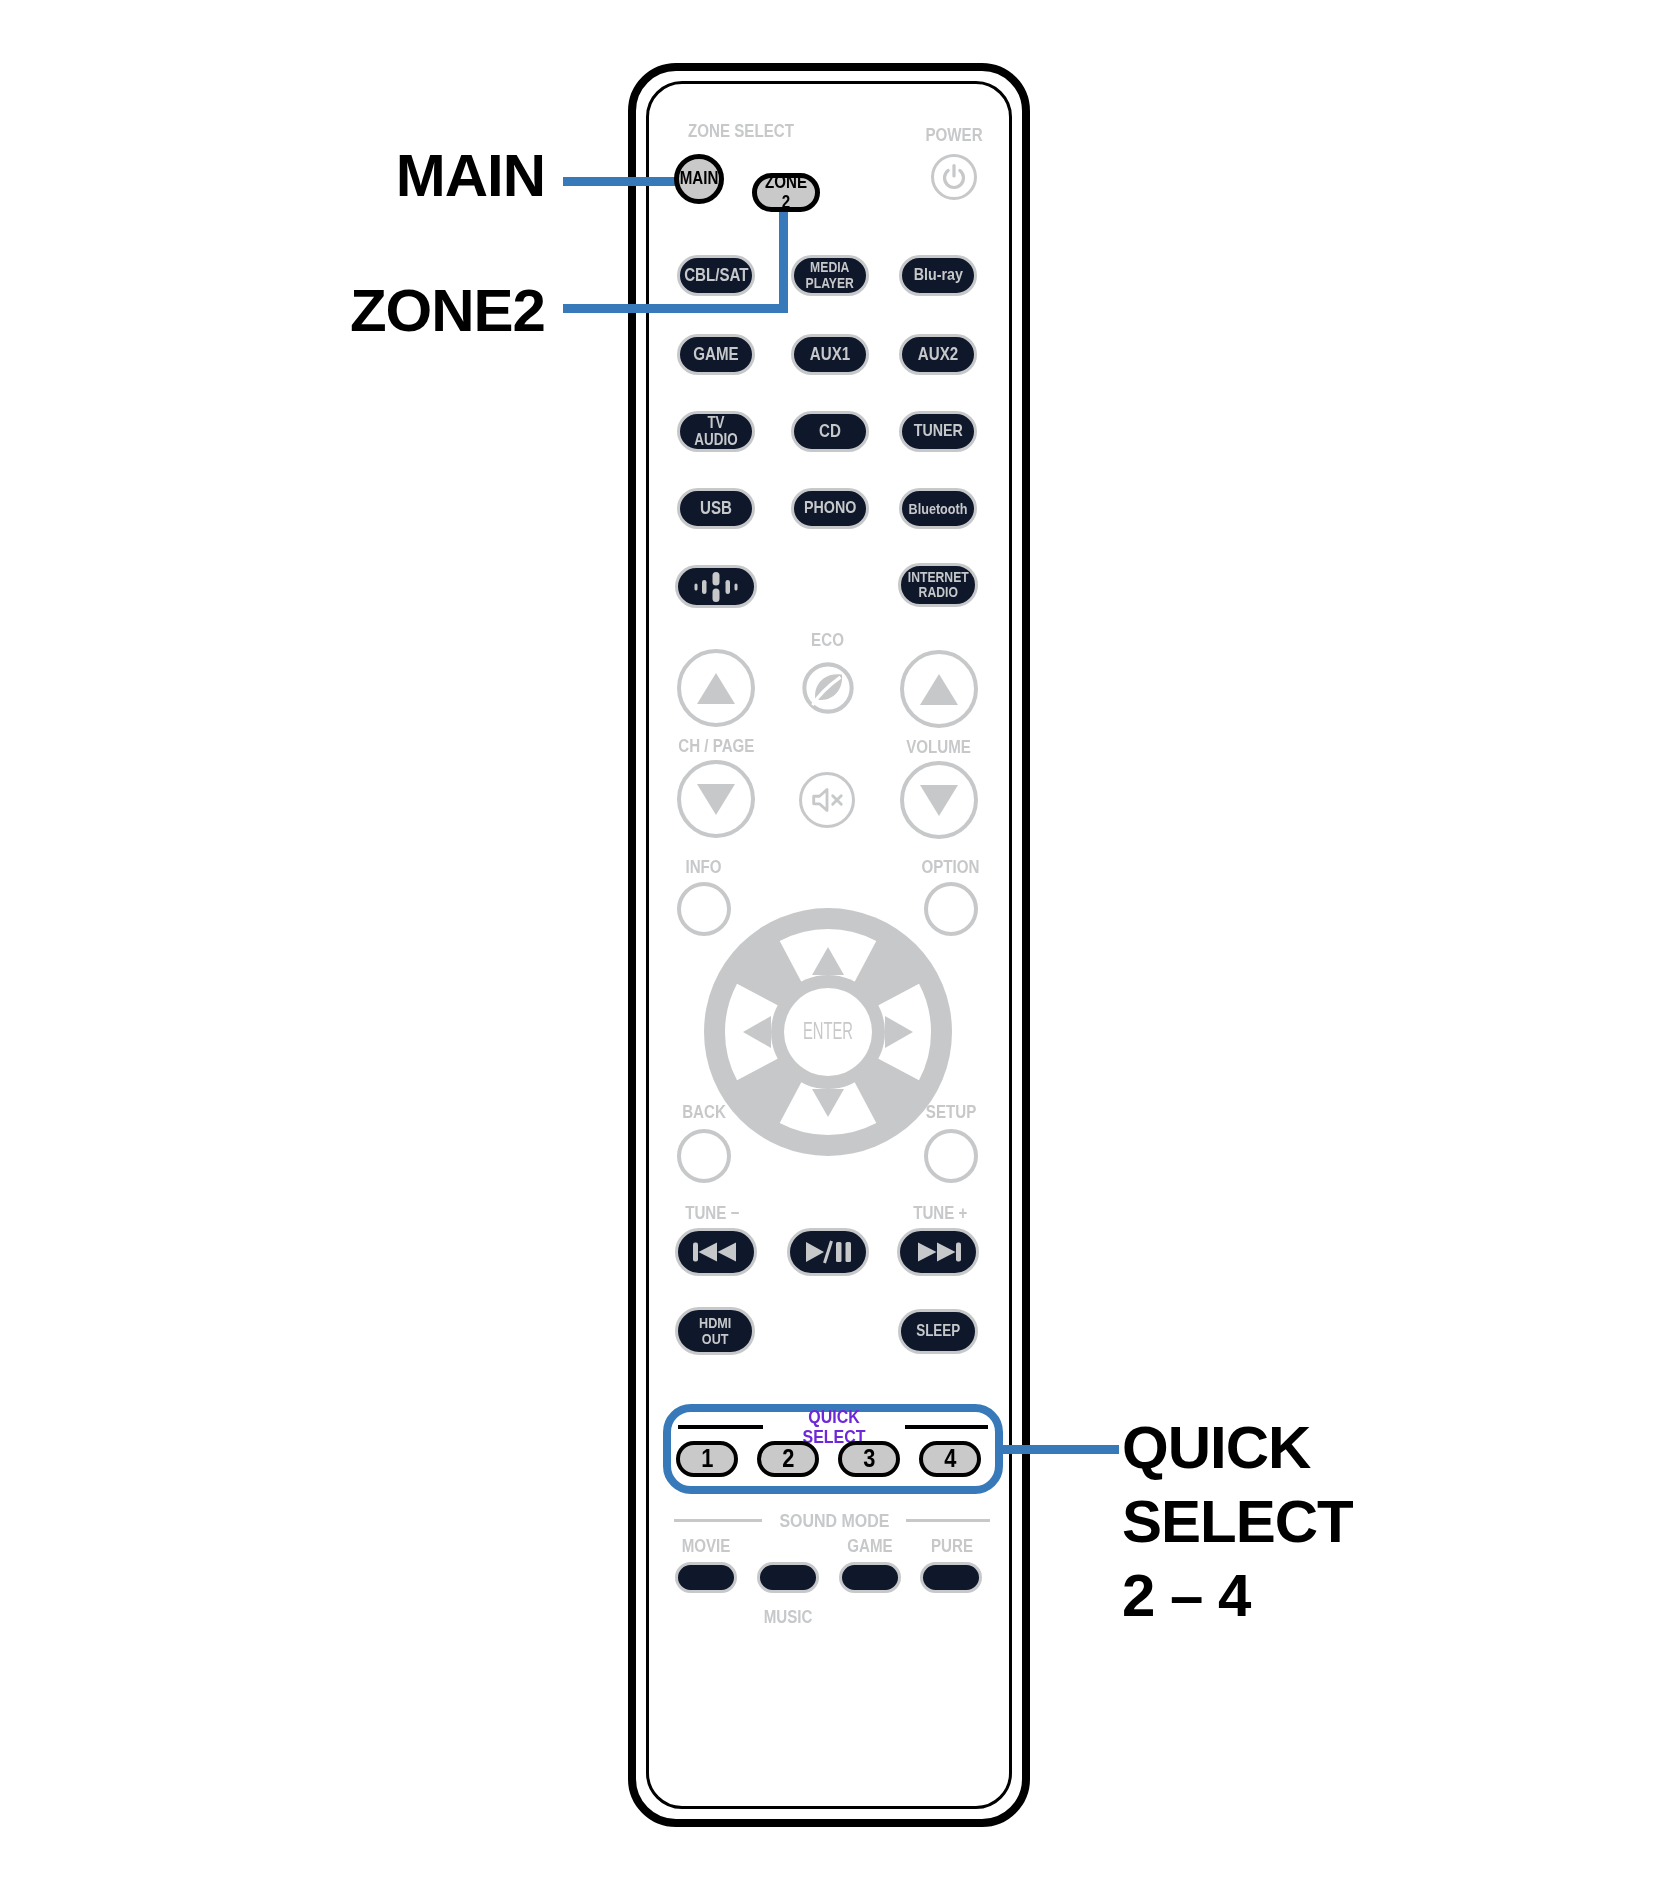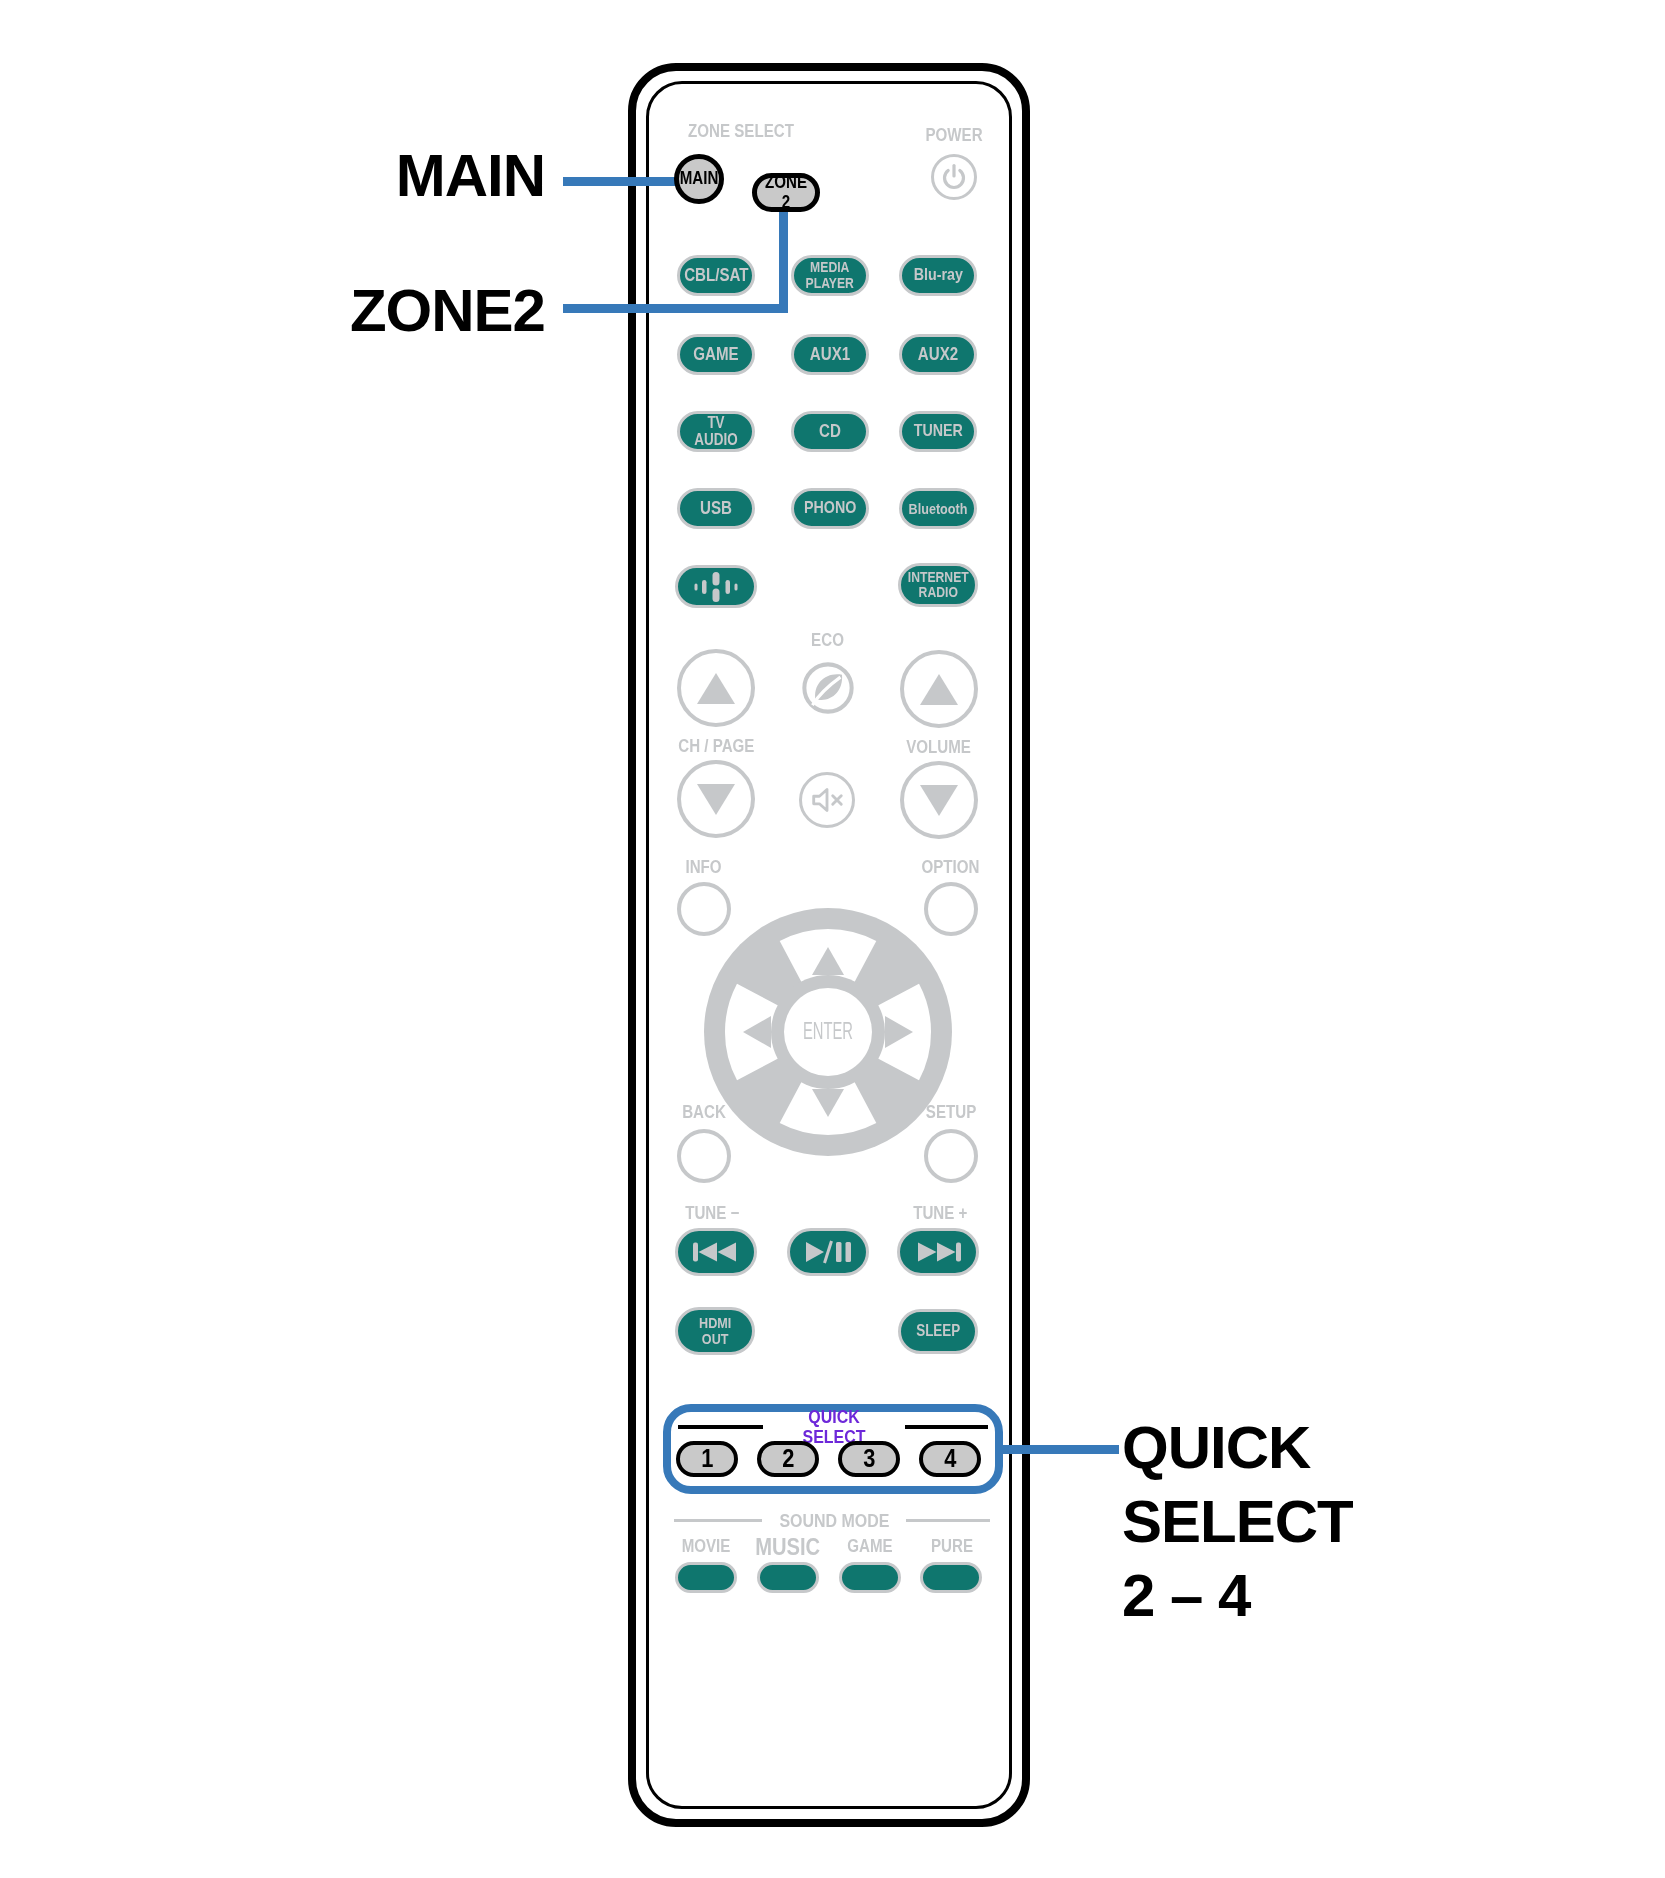--- a/index.html
+++ b/index.html
@@ -4,21 +4,21 @@
 <style>
   * { box-sizing: border-box; margin: 0; padding: 0; }
   html,body { background:#fff; }
   body { width:1665px; height:1878px; font-family:"Liberation Sans", sans-serif; }
   .stage { position:relative; width:1665px; height:1878px; overflow:hidden; background:#fff; }
   .abs { position:absolute; }
   .remote-outer { position:absolute; left:628px; top:63px; width:402px; height:1764px;
                   border:8px solid #000; border-radius:48px; background:#fff; }
   .remote-inner { position:absolute; inset:10px; border:3px solid #000; border-radius:36px; }
   .pill { position:absolute; border:3px solid var(--inactive,#c6c8ca); border-radius:24px;
-          background:#0f766e; color:var(--inactive,#c6c8ca); font-weight:700;
+          background:#0f172a; color:var(--inactive,#c6c8ca); font-weight:700;
           display:flex; align-items:center; justify-content:center; text-align:center; }
   .circ { position:absolute; border:4px solid var(--inactive,#c6c8ca); border-radius:50%;
           background:#fff; color:var(--inactive,#c6c8ca); font-weight:700;
           display:flex; align-items:center; justify-content:center; text-align:center; }
   .lbl  { position:absolute; color:var(--inactive,#c6c8ca); font-weight:700;
           display:flex; align-items:center; justify-content:center; text-align:center; }
   .cx   { display:inline-block; transform:scaleX(.84); white-space:pre-line; line-height:1.06; }
   .active { background:var(--fill,#c9c9c9); border-color:#000; color:#000; }
   .blue-line { position:absolute; background:var(--accent,#3779b9); }
   .blue-box  { position:absolute; left:663px; top:1404px; width:340px; height:90px;
@@ -266,21 +266,21 @@
 
   <div class="dash" style="left:674px; top:1519px; width:88px; height:3px; background:var(--inactive,#c6c8ca);"></div>
   <div class="lbl" style="left:766px; top:1512px; width:136px; height:18px; font-size:19px;">
       <span class="cx">SOUND MODE</span>
     </div>
   <div class="dash" style="left:906px; top:1519px; width:84px; height:3px; background:var(--inactive,#c6c8ca);"></div>
 
   <div class="lbl" style="left:671px; top:1538px; width:70px; height:18px; font-size:18px;">
       <span class="cx">MOVIE</span>
     </div>
-  <div class="lbl" style="left:753px; top:1538px; width:70px; height:18px; font-size:24px;">
+  <div class="lbl" style="left:753px; top:1609px; width:70px; height:18px; font-size:18px;">
       <span class="cx">MUSIC</span>
     </div>
   <div class="lbl" style="left:835px; top:1538px; width:70px; height:18px; font-size:18px;">
       <span class="cx">GAME</span>
     </div>
   <div class="lbl" style="left:917px; top:1538px; width:70px; height:18px; font-size:18px;">
       <span class="cx">PURE</span>
     </div>
 
   <div class="pill" style="left:675px; top:1562px; width:62px; height:31px; border-radius:16px;"></div>

